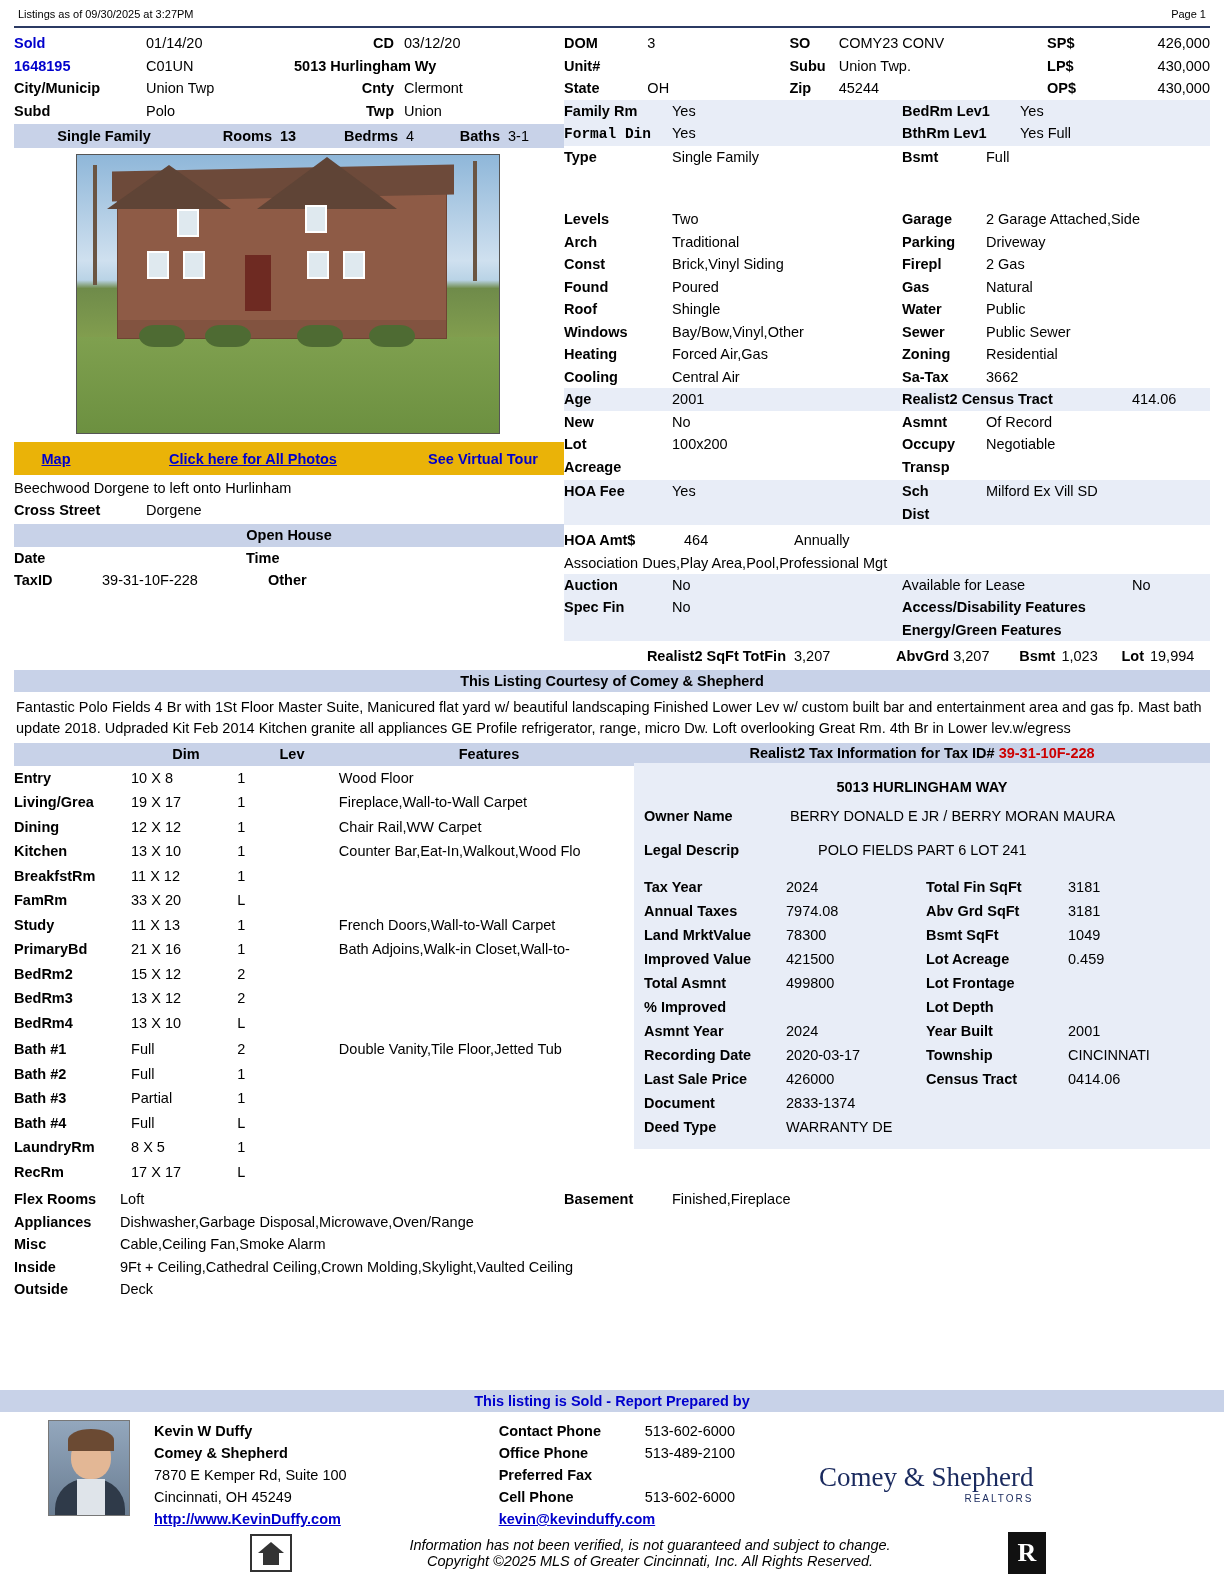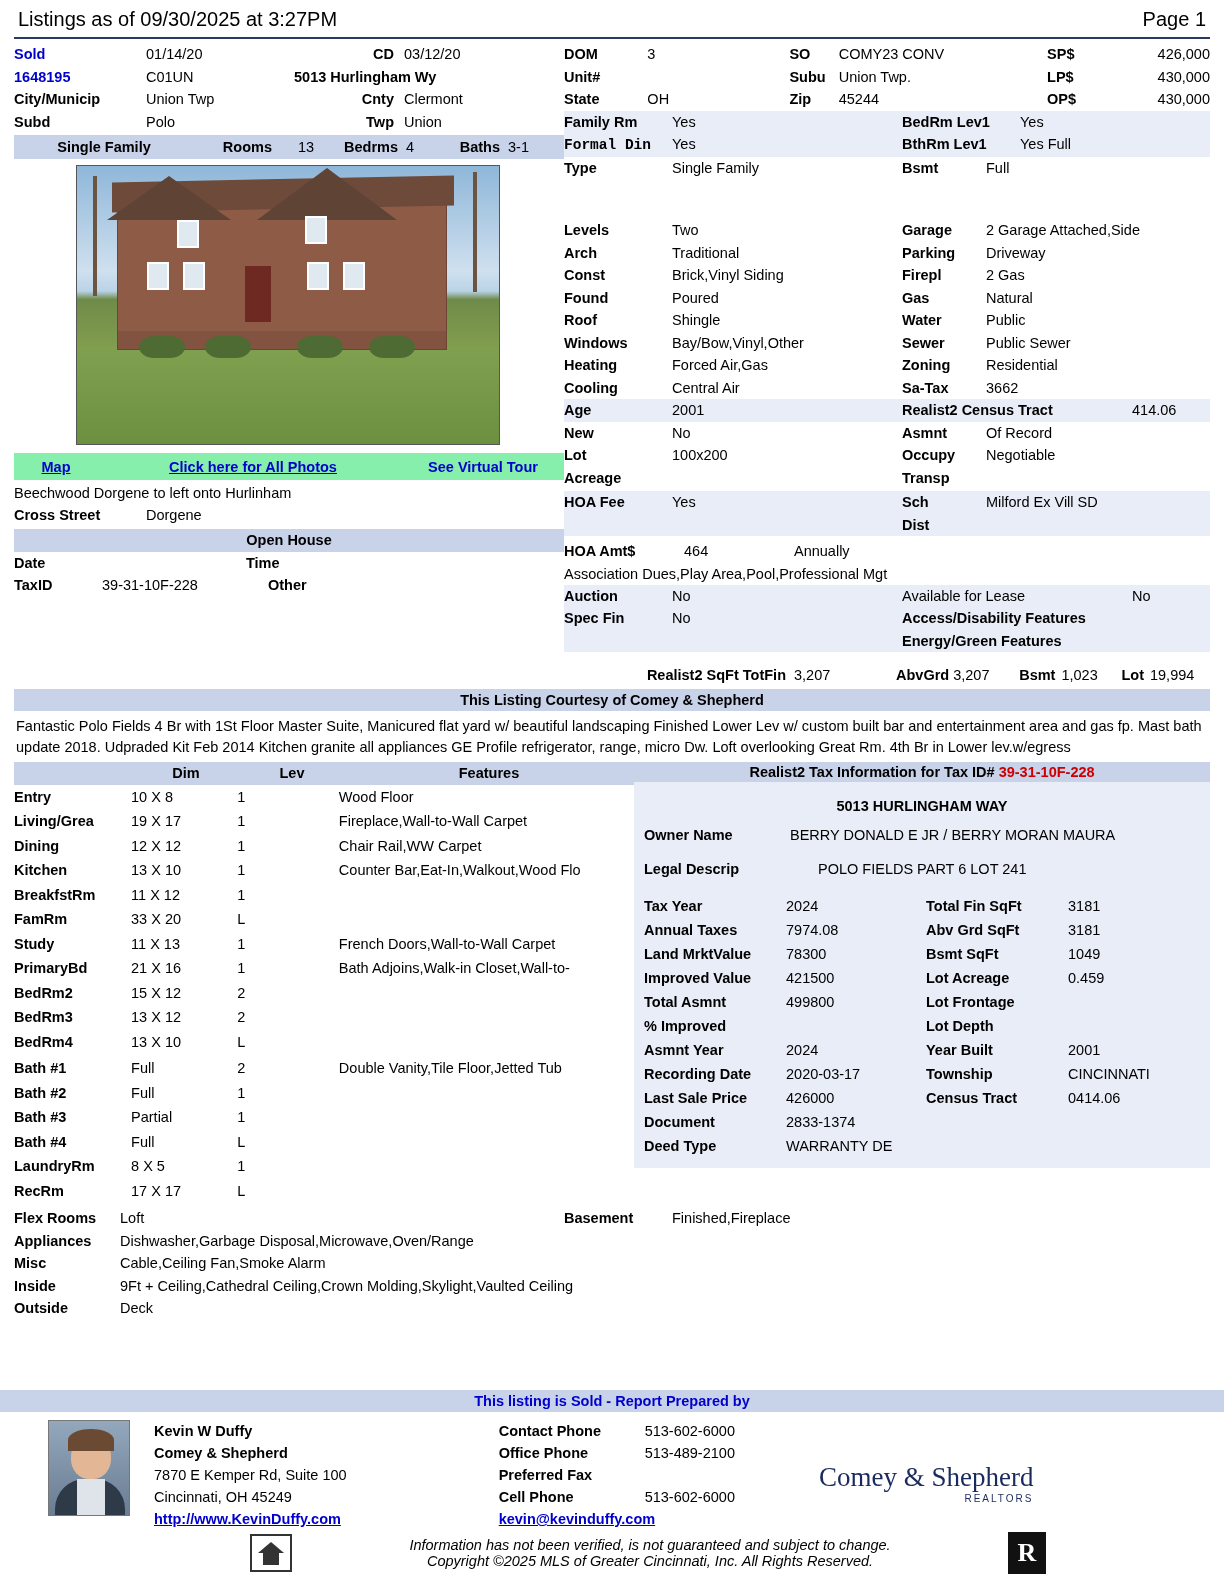--- a/index.html
+++ b/index.html
@@ -10,21 +10,21 @@
     background: #ffffff;
     font-family: "Liberation Sans", sans-serif;
     font-size: 14.5px;
     color: #000000;
     position: relative;
   }
   .page { position: relative; width:1224px; height:1584px; padding: 0 14px; }
 
   
   .topbar { display:flex; justify-content:space-between; align-items:baseline;
-            padding: 8px 4px 6px 4px; font-size: 20px; }
+            padding: 8px 4px 6px 4px; font-size: 11px; }
   .rule { border-top: 2px solid #2b3a63; }
   .blue { color: #0000cc; }
   .lnk { color:#0000cc; text-decoration: underline; font-weight:bold; }
   .bandrow { background:#c8d2e8; }
   .lightband { background:#e8edf7; }
 
   
   .topgrid { display:flex; }
   .leftcol { width: 552px; }
   .rightcol { width: 646px; }
@@ -63,21 +63,21 @@
   .roofB { position:absolute; left:180px; top:2px; width:0;height:0;
            border-left:70px solid transparent; border-right:70px solid transparent;
            border-bottom:52px solid #5f4436; }
   .door { position:absolute; left:168px; top:100px; width:26px; height:56px; background:#6e2a22; }
   .win { position:absolute; width:22px;height:28px;background:#dfe9ef;border:2px solid #fff; }
   .lawn { position:absolute; left:0; bottom:0; width:100%; height:96px;
           background: linear-gradient(#7fa04f, #6c9040); }
   .shrub { position:absolute; bottom:86px; width:46px;height:22px;background:#4e6b33;border-radius:40%/60%; }
   .tree { position:absolute; width:4px; height:120px; background:#6b5542; }
 
-  .yellowband { background:#86efac; display:flex; align-items:center; height:27px; }
+  .yellowband { background:#eab308; display:flex; align-items:center; height:33px; }
 
   
   table { border-collapse: collapse; }
   .rooms td { padding: 1px 0; line-height: 22.5px; vertical-align: top; }
   .rooms .rm { font-weight:bold; width: 118px; }
   .rooms .dim { width: 108px; text-align: left; }
   .rooms .lev { width: 104px; }
   .rooms .feat { width: 300px; }
 
   .taxbox { background:#e8edf7; }
@@ -148,21 +148,21 @@
       <div class="row">
         <div class="lc1">Subd</div>
         <div class="lc2">Polo</div>
         <div class="lc3" style="text-align:right;padding-right:10px;width:110px;">Twp</div>
         <div class="lc4">Union</div>
       </div>
 
       <div class="subband" style="display:flex;height:24px;align-items:center;margin-top:2px;">
         <div style="width:180px;text-align:center;">Single Family</div>
         <div style="width:78px;text-align:right;">Rooms</div>
-        <div style="width:60px;padding-left:26px;font-weight:normal;">13</div>
+        <div style="width:60px;padding-left:8px;font-weight:bold;">13</div>
         <div style="width:66px;text-align:right;">Bedrms</div>
         <div style="width:50px;padding-left:8px;font-weight:normal;">4</div>
         <div style="width:52px;text-align:right;">Baths</div>
         <div style="padding-left:8px;font-weight:normal;">3-1</div>
       </div>
 
       <div class="photo">
         <div class="lawn"></div>
         <div class="house"></div>
         <div class="roofA"></div>
@@ -367,21 +367,21 @@
       </div>
 
       <div class="row" style="justify-content:flex-start;margin-top:4px;">
         <div style="font-weight:bold;text-align:right;width:222px;">Realist2 SqFt TotFin</div>
         <div style="width:110px;padding-left:8px;">3,207</div>
         <div style="font-weight:bold;">AbvGrd</div>
         <div style="width:70px;padding-left:4px;">3,207</div>
         <div style="font-weight:bold;">Bsmt</div>
         <div style="width:66px;padding-left:6px;">1,023</div>
         <div style="font-weight:bold;">Lot</div>
-        <div style="padding-left:6px;margin-top:8px;">19,994</div>
+        <div style="padding-left:6px;">19,994</div>
       </div>
     </div>
   </div>
 
   <div class="courtesy" style="margin-top:2px;">This Listing Courtesy of Comey &amp; Shepherd</div>
 
   <div class="desc">Fantastic Polo Fields 4 Br with 1St Floor Master Suite, Manicured flat yard w/ beautiful landscaping Finished Lower Lev w/ custom built bar and entertainment area and gas fp. Mast bath update 2018. Udpraded Kit Feb 2014 Kitchen granite all appliances GE Profile refrigerator, range, micro Dw. Loft overlooking Great Rm. 4th Br in Lower lev.w/egress</div>
 
   <div style="display:flex;">
     <div style="width:620px;">

